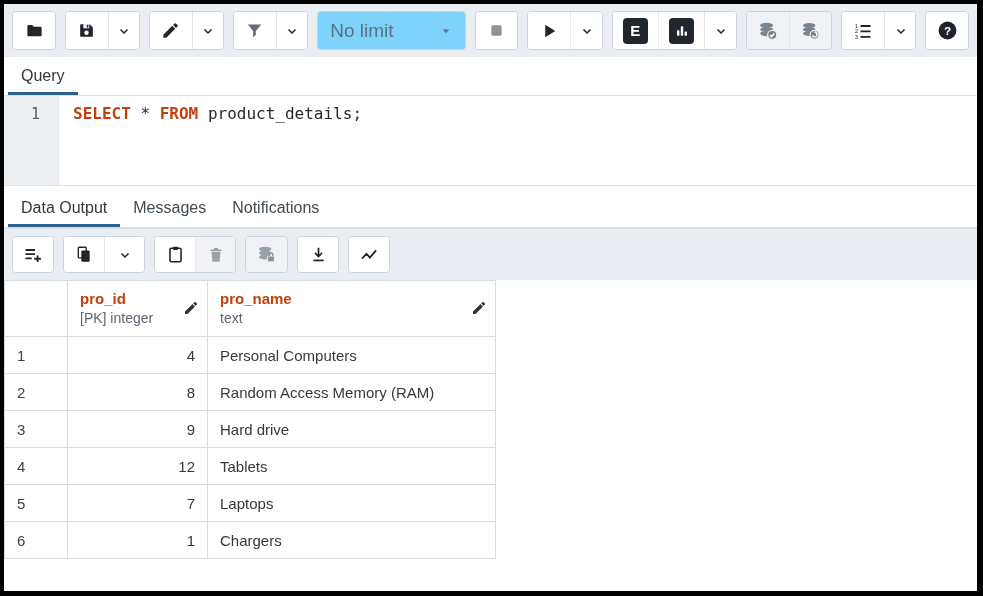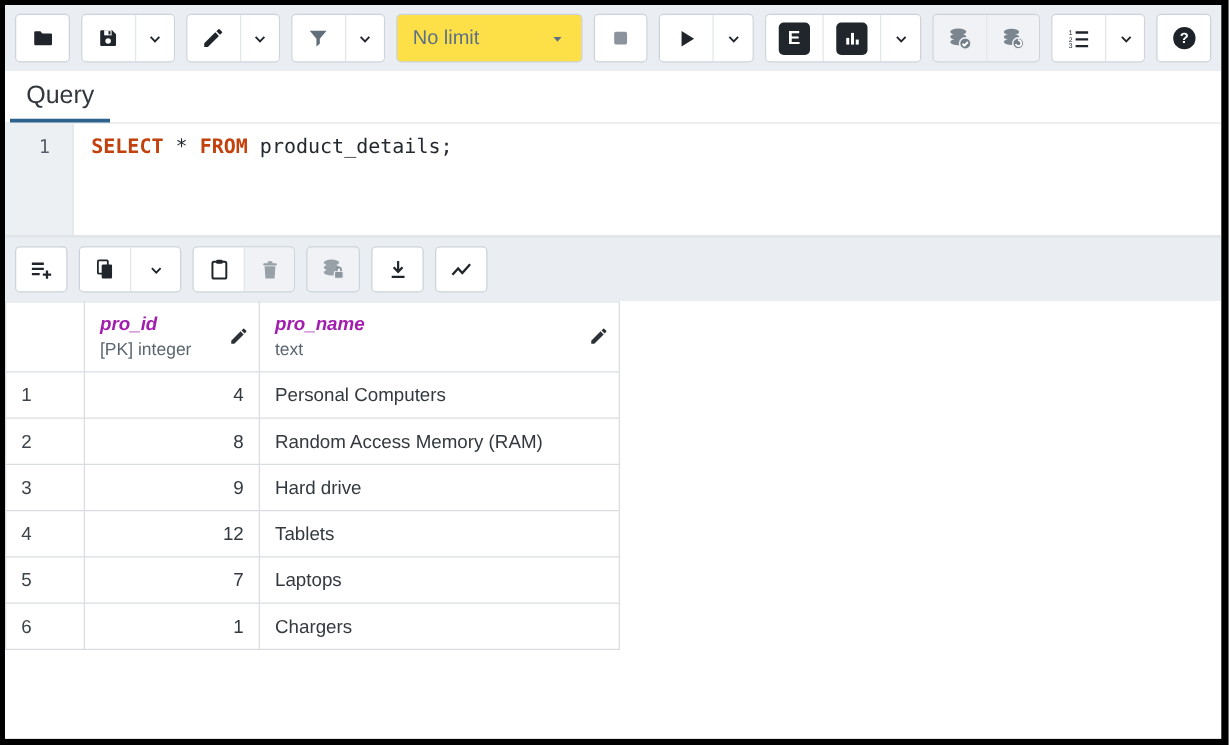--- a/index.html
+++ b/index.html
@@ -12,28 +12,28 @@
   .toolbar { background:#eaedf2; display:flex; align-items:center; gap:9px; padding:7px 8px; flex:0 0 53px; }
   .btn-group { display:flex; background:#fff; border:1px solid #ccd3da; border-radius:4px; overflow:hidden; height:39px; }
   .tbtn { display:flex; align-items:center; justify-content:center; min-width:42px; padding:0 10px;
           background:#fff; border:none; color:#20252b; cursor:pointer; }
   .tbtn + .tbtn { border-left:1px solid #e3e7ea; }
   .tbtn.narrow { min-width:32px; padding:0 6px; }
   .tbtn.disabled { color:#8f9aa3; background:#f0f2f5; }
   .dark-chip { width:26px; height:26px; border-radius:4px; background:#20262c; color:#fff;
                display:flex; align-items:center; justify-content:center; font-weight:bold; font-size:15px; }
   .limit-select { display:flex; align-items:center; justify-content:space-between; width:150px; height:39px;
-                  background:#fde047; border:1px solid #ccd3da; border-radius:4px; padding:0 12px;
-                  color:#5c7186; font-size:16px; cursor:pointer; }
+                  background:#7dd3fc; border:1px solid #ccd3da; border-radius:4px; padding:0 12px;
+                  color:#5c7186; font-size:19px; cursor:pointer; }
   .gray-db { color:#707b85; }
 
   
   .tabbar { background:#fff; display:flex; align-items:flex-end; padding:0 4px; flex:0 0 39px;
             border-bottom:1px solid #dcе0e4; border-bottom:1px solid #dce0e4; }
-  .tab { padding:8px 13px 7px; font-size:20px; color:#404a52; cursor:pointer; border-bottom:3px solid transparent; }
+  .tab { padding:8px 13px 7px; font-size:16px; color:#404a52; cursor:pointer; border-bottom:3px solid transparent; }
   .tab.active { color:#32383e; border-bottom-color:#2c628c; }
 
   
   .editor { display:flex; flex:0 0 90px; background:#fff; border-bottom:1px solid #e2e5e9; }
   .gutter { width:55px; background:#edf0f3; border-right:1px solid #e0e4e8; color:#57606a;
             font-family:"DejaVu Sans Mono", monospace; font-size:15px; text-align:right; padding:9px 18px 0 0; }
   .code { padding:8px 0 0 14px; font-family:"DejaVu Sans Mono", monospace; font-size:16px; color:#24292f; cursor:text; flex:1; }
   .kw { color:#c2410c; font-weight:bold; }
 
   
@@ -45,21 +45,21 @@
   .grid-wrap { flex:1; background:#fff; overflow:hidden; }
   table.grid { border-collapse:collapse; table-layout:fixed; }
   .grid col.c-num  { width:63px; }
   .grid col.c-id   { width:140px; }
   .grid col.c-name { width:288px; }
   .grid th, .grid td { border:1px solid #d9dde1; font-weight:normal; }
   .grid th { height:56px; background:#fff; vertical-align:middle; padding:4px 8px 4px 12px; }
   .grid td { height:37px; font-size:15px; color:#33393f; padding:0 12px; cursor:cell; }
   .hdr { display:flex; align-items:center; }
   .hdr .titles { text-align:left; line-height:1.35; }
-  .hdr .col-name { font-weight:bold; font-size:15px; color:#a21caf;font-style:italic; }
+  .hdr .col-name { font-weight:bold; font-size:15px; color:#c2410c; }
   .hdr .col-type { font-size:14px; color:#5b6570; }
   .hdr .pencil { margin-left:auto; color:#2b3136; }
   td.rownum { color:#3c434a; text-align:left; }
   td.num { text-align:right; }
   td.txt { text-align:left; }
 
   svg.ic { display:block; }
 </style>
 </head>
 <body>
@@ -229,20 +229,25 @@
       <div>1</div>
     </div>
     <div class="code">
       <span class="kw">SELECT</span>
       <span>*</span>
       <span class="kw">FROM</span>
       <span>product_details;</span>
     </div>
   </div>
 
+  <div class="tabbar" style="flex:0 0 42px;">
+    <div class="tab active">Data Output</div>
+    <div class="tab">Messages</div>
+    <div class="tab">Notifications</div>
+  </div>
 
   <div class="toolbar2">
     <div class="btn-group">
       <button class="tbtn">
         <svg class="ic" width="20" height="20" viewBox="0 0 24 24" stroke="currentColor" stroke-width="2.2" fill="none">
             <path d="M3 6h11.5M3 11h11.5M3 16h7.5M17.5 12.5v8M13.5 16.5h8"></path>
           </svg>
       </button>
     </div>
     <div class="btn-group">

